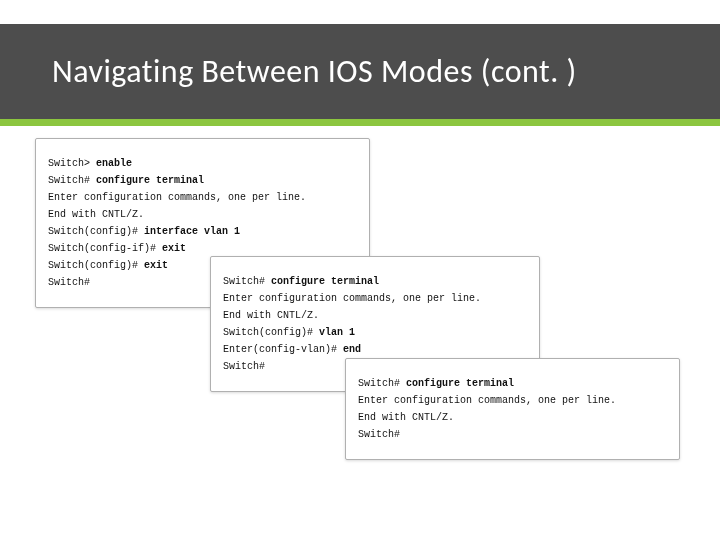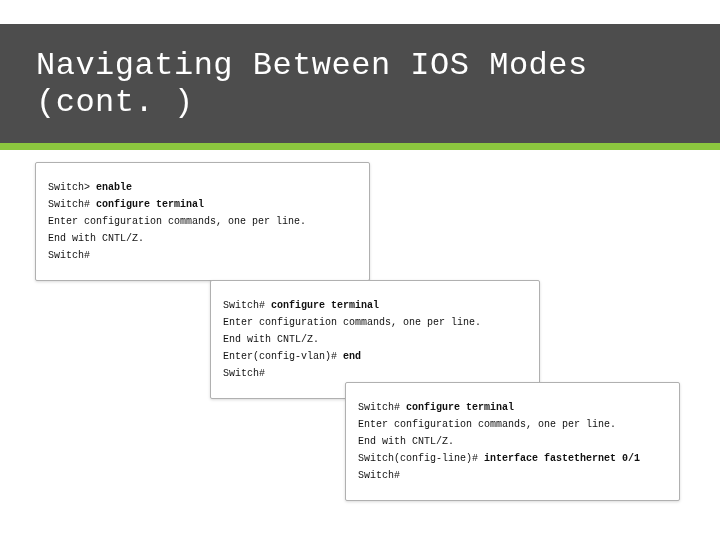--- a/index.html
+++ b/index.html
@@ -6,27 +6,26 @@
   body {
     width: 720px;
     height: 540px;
     background: #ffffff;
     font-family: "Segoe UI", "Calibri", Arial, sans-serif;
     position: relative;
     overflow: hidden;
   }
   .title-band {
     background: #4d4d4d;
-    height: 126px;
+    height: 102px;
     margin-top: 24px;
     display: flex;
     align-items: center;
-    padding-left: 36px;
+    padding-left: 52px;
     border-bottom: 7px solid #8cc63f;
-    font-family: Liberation Mono, monospace;
   }
   .title-band h1 {
     color: #ffffff;
     font-size: 32px;
     font-weight: 300;
     letter-spacing: 0.5px;
   }
   .stage {
     position: relative;
     width: 100%;
@@ -56,32 +55,35 @@
   <h1>Navigating Between IOS Modes (cont. )</h1>
 </div>
 
 <div class="stage">
 
   <div class="term term-1">
     <div><span>Switch&gt; </span><span class="cmd">enable</span></div>
     <div><span>Switch# </span><span class="cmd">configure terminal</span></div>
     <div>Enter configuration commands, one per line.</div>
     <div>End with CNTL/Z.</div>
+    <div><span>Switch(config)# </span><span class="cmd">interface vlan 1</span></div>
+    <div><span>Switch(config-if)# </span><span class="cmd">exit</span></div>
+    <div><span>Switch(config)# </span><span class="cmd">exit</span></div>
     <div>Switch#</div>
   </div>
 
   <div class="term term-2">
     <div><span>Switch# </span><span class="cmd">configure terminal</span></div>
     <div>Enter configuration commands, one per line.</div>
     <div>End with CNTL/Z.</div>
+    <div><span>Switch(config)# </span><span class="cmd">vlan 1</span></div>
     <div><span>Enter(config-vlan)# </span><span class="cmd">end</span></div>
     <div>Switch#</div>
   </div>
 
   <div class="term term-3">
     <div><span>Switch# </span><span class="cmd">configure terminal</span></div>
     <div>Enter configuration commands, one per line.</div>
     <div>End with CNTL/Z.</div>
-    <div><span>Switch(config-line)# </span><span class="cmd">interface fastethernet 0/1</span></div>
     <div>Switch#</div>
   </div>
 
 </div>
 
 </body></html>

